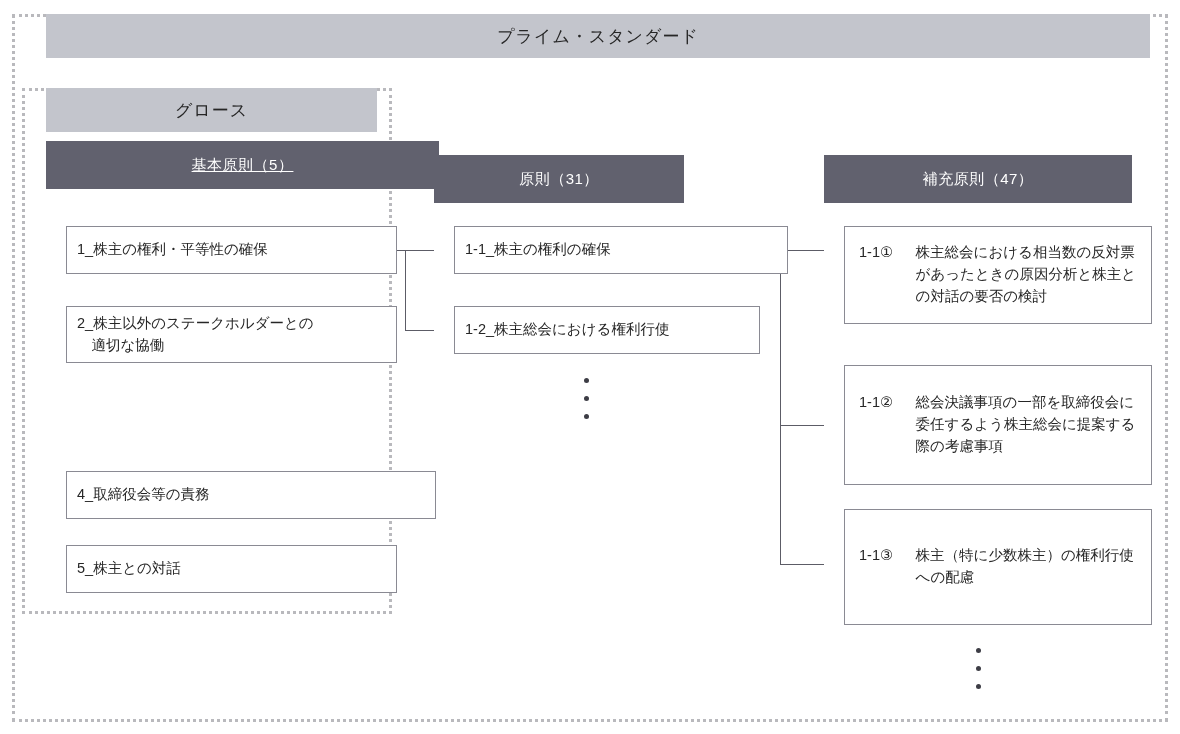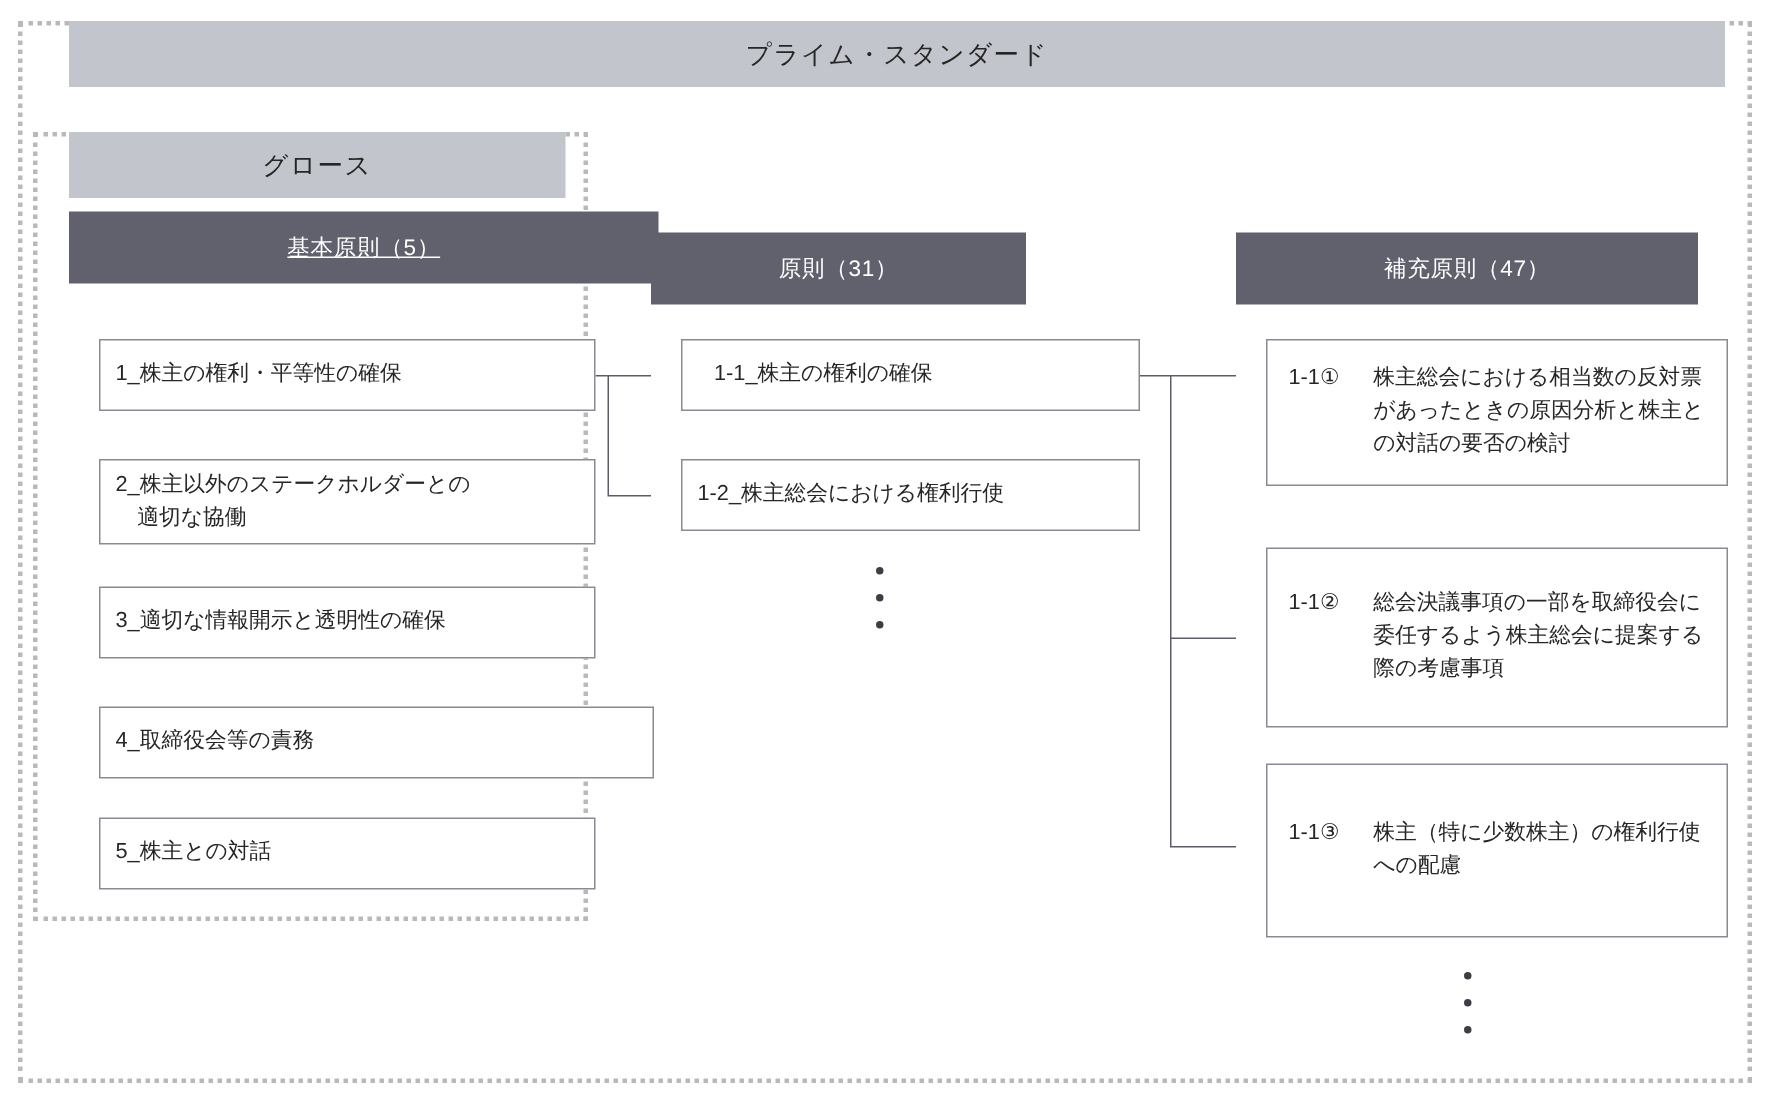--- a/index.html
+++ b/index.html
@@ -100,21 +100,21 @@
   }
 
   
   #n-basic-1 { left: 46px; top: 226px; width: 331px; height: 48px; }
   #n-basic-2 { left: 46px; top: 306px; width: 331px; height: 57px; }
   #n-basic-3 { left: 46px; top: 391px; width: 331px; height: 48px; }
   #n-basic-4 { left: 46px; top: 471px; width: 370px; height: 48px; }
   #n-basic-5 { left: 46px; top: 545px; width: 331px; height: 48px; }
 
   
-  #n-princ-1 { left: 434px; top: 226px; width: 306px; height: 48px; padding-left: 11px; }
+  #n-princ-1 { left: 434px; top: 226px; width: 334px; height: 48px; }
   #n-princ-2 { left: 434px; top: 306px; width: 306px; height: 48px; }
 
   
   #n-supp-1 { left: 824px; top: 226px; width: 308px; height: 98px; }
   #n-supp-2 { left: 824px; top: 365px; width: 308px; height: 120px; }
   #n-supp-3 { left: 824px; top: 509px; width: 308px; height: 116px; }
 
   .node.wrap {
     align-items: center;
   }
@@ -216,23 +216,20 @@
 
   <div class="node" id="n-basic-1">
     <span class="text">1_株主の権利・平等性の確保</span>
   </div>
   <div class="node wrap two-line" id="n-basic-2">
     <span class="text">
       <span>2_株主以外のステークホルダーとの</span>
       <span class="body2">適切な協働</span>
     </span>
   </div>
-  <div class="node" id="n-basic-3">
-    <span class="text">3_適切な情報開示と透明性の確保</span>
-  </div>
   <div class="node" id="n-basic-4">
     <span class="text">4_取締役会等の責務</span>
   </div>
   <div class="node" id="n-basic-5">
     <span class="text">5_株主との対話</span>
   </div>
 
   <div class="node" id="n-princ-1">
     <span class="text">1-1_株主の権利の確保</span>
   </div>

